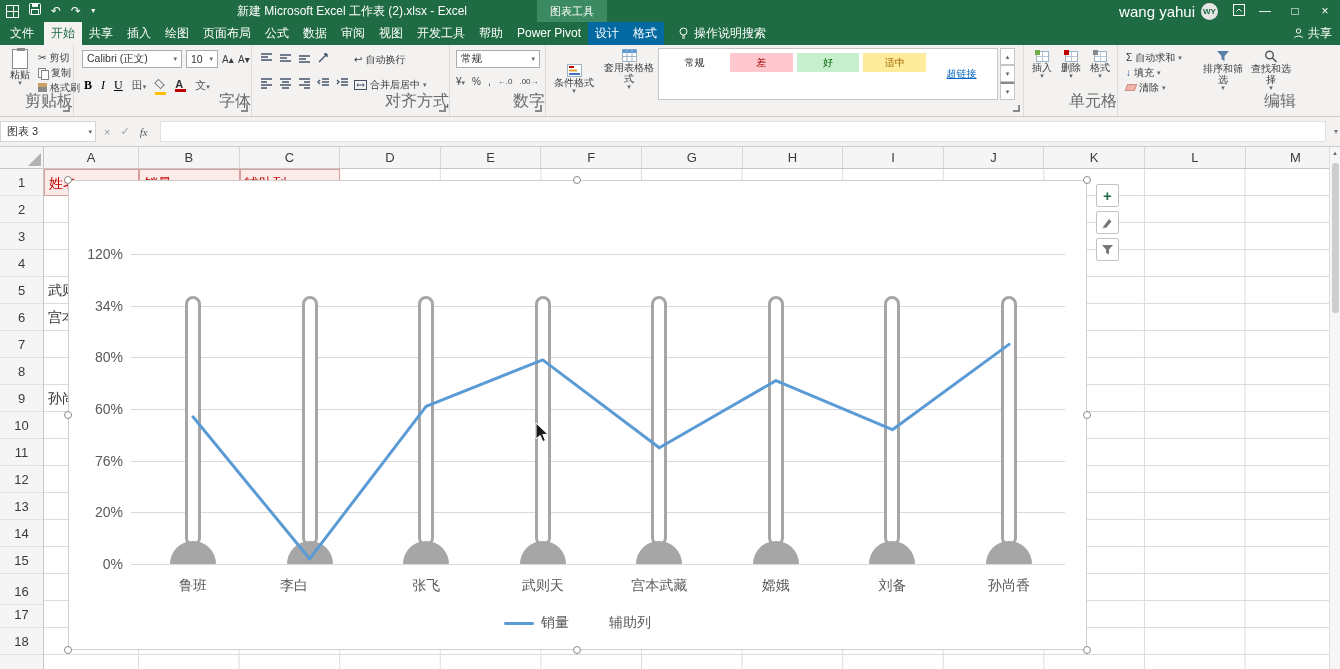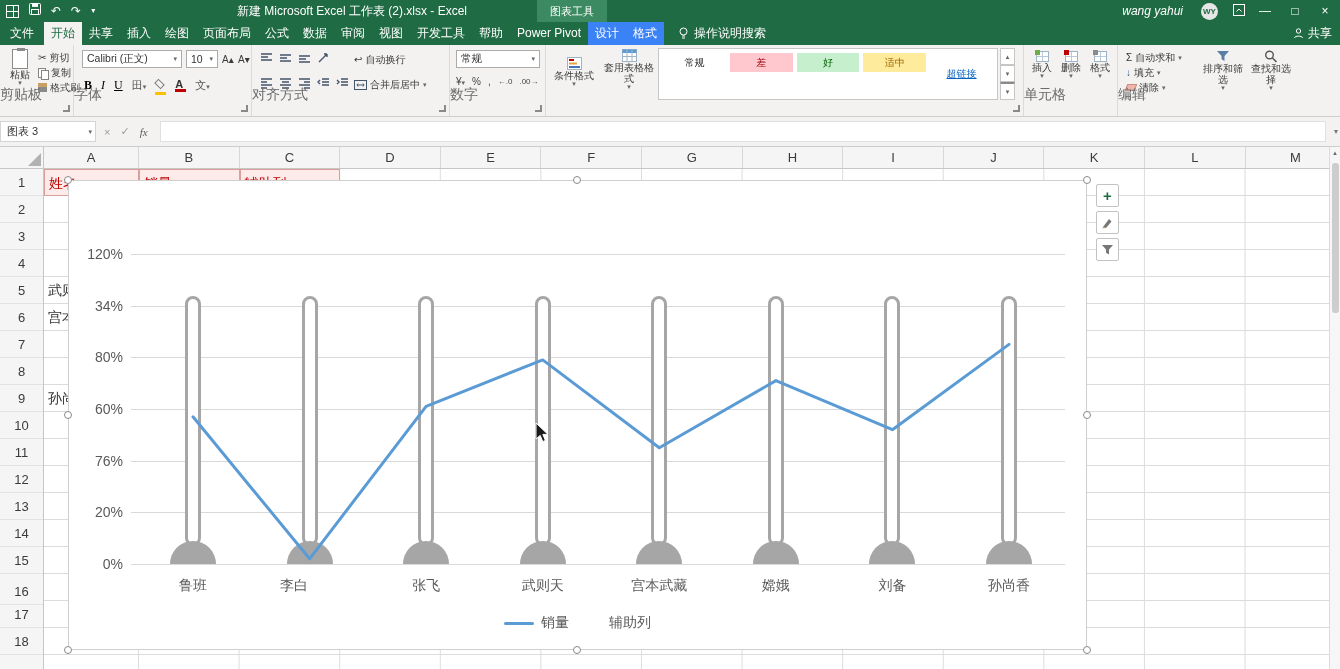--- a/index.html
+++ b/index.html
@@ -11,39 +11,39 @@
   .titlebar { position:absolute; top:0; left:0; width:1340px; height:22px; background:#1f6b43; color:#fff; }
   .qat { position:absolute; left:6px; top:0; height:22px; display:flex; align-items:center; gap:10px; }
   .qat .qi { font-size:12px; line-height:22px; color:#fff; cursor:default; }
   .appicon { width:13px; height:13px; border:1px solid #fff; position:relative; }
   .appicon::before { content:""; position:absolute; left:50%; top:0; width:1px; height:100%; background:#fff; }
   .appicon::after  { content:""; position:absolute; top:50%; left:0; height:1px; width:100%; background:#fff; }
   .tb-title { position:absolute; left:237px; top:0; height:22px; line-height:22px; font-size:12px; color:#fff; white-space:nowrap; }
   .ctx-head { position:absolute; left:537px; top:0; width:70px; height:22px; line-height:22px; text-align:center;
               font-size:11px; background:#3c8a61; color:#fff; }
   .tb-right { position:absolute; right:0; top:0; height:22px; display:flex; align-items:center; }
-  .tb-user { font-size:12px; margin-right:18px;font-style:italic; }
+  .tb-user { font-size:15px; margin-right:6px; }
   .avatar { width:17px; height:17px; border-radius:50%; background:#e7e6e6; color:#1f6b43; font-size:8px; font-weight:bold;
             display:flex; align-items:center; justify-content:center; margin-right:10px; }
   .ribopt { width:22px; text-align:center; }
   .winbtn { width:30px; height:22px; line-height:22px; text-align:center; font-size:12px; }
 
   
   .tabrow { position:absolute; top:22px; left:0; width:1340px; height:23px; background:#1f6b43; display:flex; align-items:stretch; }
   .tab { color:#fff; font-size:12px; line-height:23px; padding:0 7px; white-space:nowrap; cursor:default; }
   .tab.active { background:#f3f2f1; color:#1f6b43; }
   .tab.file { padding:0 10px; }
-  .ctx-tabs { display:flex; background:#3b82f6; }
+  .ctx-tabs { display:flex; background:#0369a1; }
   .tellme { display:flex; align-items:center; gap:5px; color:#fff; font-size:12px; margin-left:14px; }
   .share-btn { position:absolute; right:8px; top:0; height:23px; display:flex; align-items:center; gap:4px; color:#fff; font-size:12px; }
 
   
   .ribbon { position:absolute; top:45px; left:0; width:1340px; height:72px; background:#f3f2f1; border-bottom:1px solid #cfcdcb; }
   .rgroup { position:absolute; top:0; height:71px; border-right:1px solid #dddbd9; }
-  .glabel { position:absolute; bottom:12px; left:0; right:0; text-align:left; font-size:14px; color:#6b6b6b; }
+  .glabel { position:absolute; bottom:4px; left:0; right:0; text-align:right; font-size:16px; color:#6b6b6b; }
   .launcher { position:absolute; right:3px; bottom:4px; width:7px; height:7px;
               border-right:2px solid #8a8a8a; border-bottom:2px solid #8a8a8a; }
   .mb { display:flex; align-items:center; gap:3px; font-size:10px; color:#3b3b3b; height:15px; padding:0 2px; white-space:nowrap; }
   .bb { position:absolute; display:flex; flex-direction:column; align-items:center; font-size:10px; color:#3b3b3b; text-align:center; line-height:11px; }
   .dd { font-size:7px; color:#666; line-height:6px; }
   .combo { background:#fff; border:1px solid #ababab; font-size:10.5px; color:#333; height:18px;
            display:flex; align-items:center; justify-content:space-between; padding:0 4px; }
 
   .icon-clipboard { width:16px; height:20px; border:1px solid #8a8a8a; background:#fff; position:relative; }
   .icon-clipboard::before { content:""; position:absolute; top:-2px; left:4px; width:8px; height:3px; background:#8a8a8a; }
@@ -312,21 +312,21 @@
         <span>%</span>
         <span>,</span>
         <span style="font-size:8px">←.0</span>
         <span style="font-size:8px">.00→</span>
       </div>
       <div class="glabel">数字</div>
       <span class="launcher"></span>
     </div>
 
     <div class="rgroup" style="left:546px;width:478px">
-      <div class="bb" style="left:4px;top:12px;width:48px">
+      <div class="bb" style="left:4px;top:19px;width:48px">
         <svg width="15" height="13" viewBox="0 0 15 13">
             <rect x="0.5" y="0.5" width="14" height="12" fill="#fff" stroke="#9db4c8"></rect>
             <rect x="2" y="2" width="5" height="2" fill="#c00000"></rect>
             <rect x="2" y="5.5" width="8" height="2" fill="#e8a33d"></rect>
             <rect x="2" y="9" width="11" height="2" fill="#4472c4"></rect>
           </svg>
         <span>条件格式</span>
         <span class="dd">▾</span>
       </div>
       <div class="bb" style="left:56px;top:4px;width:54px">

